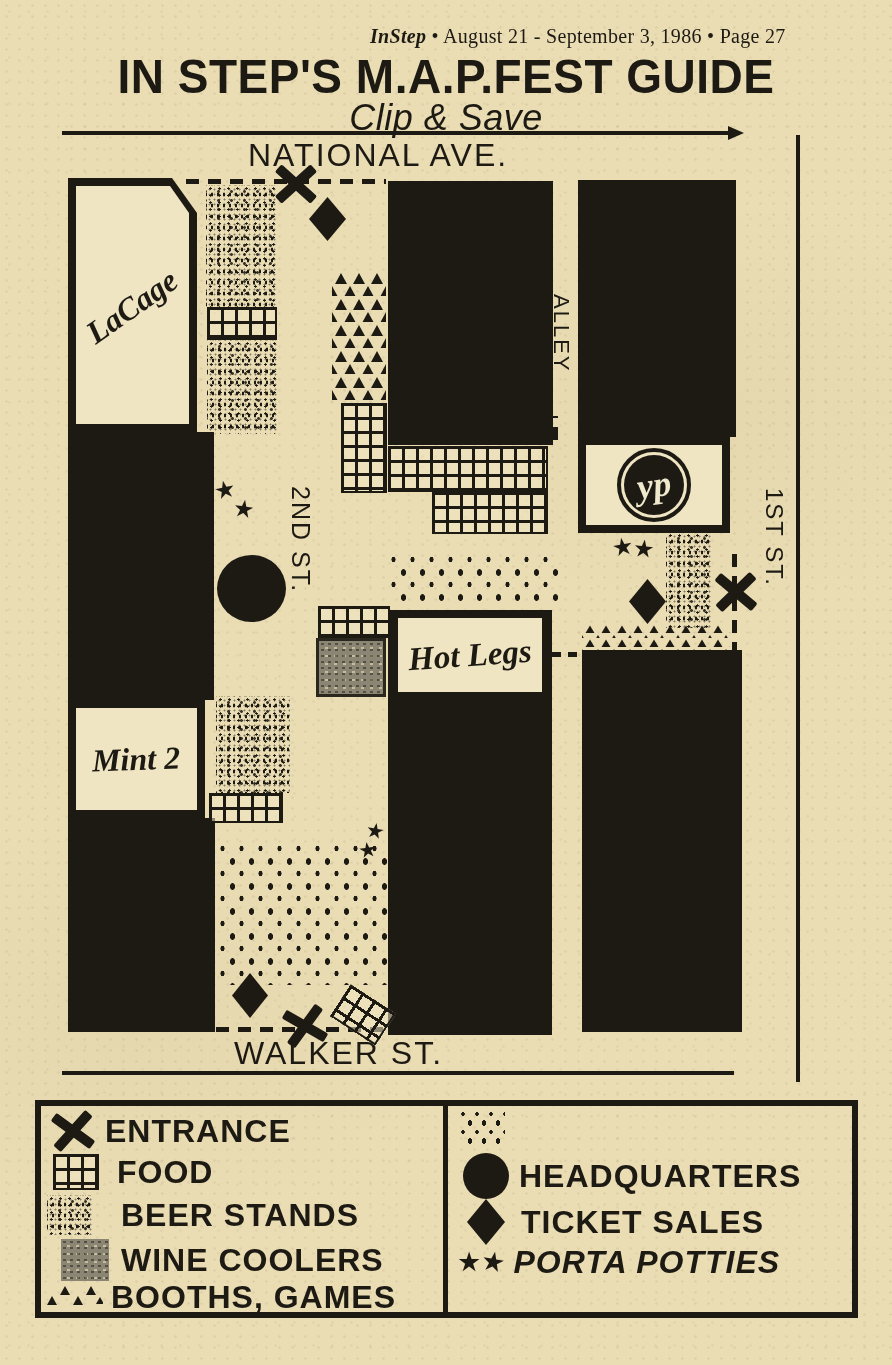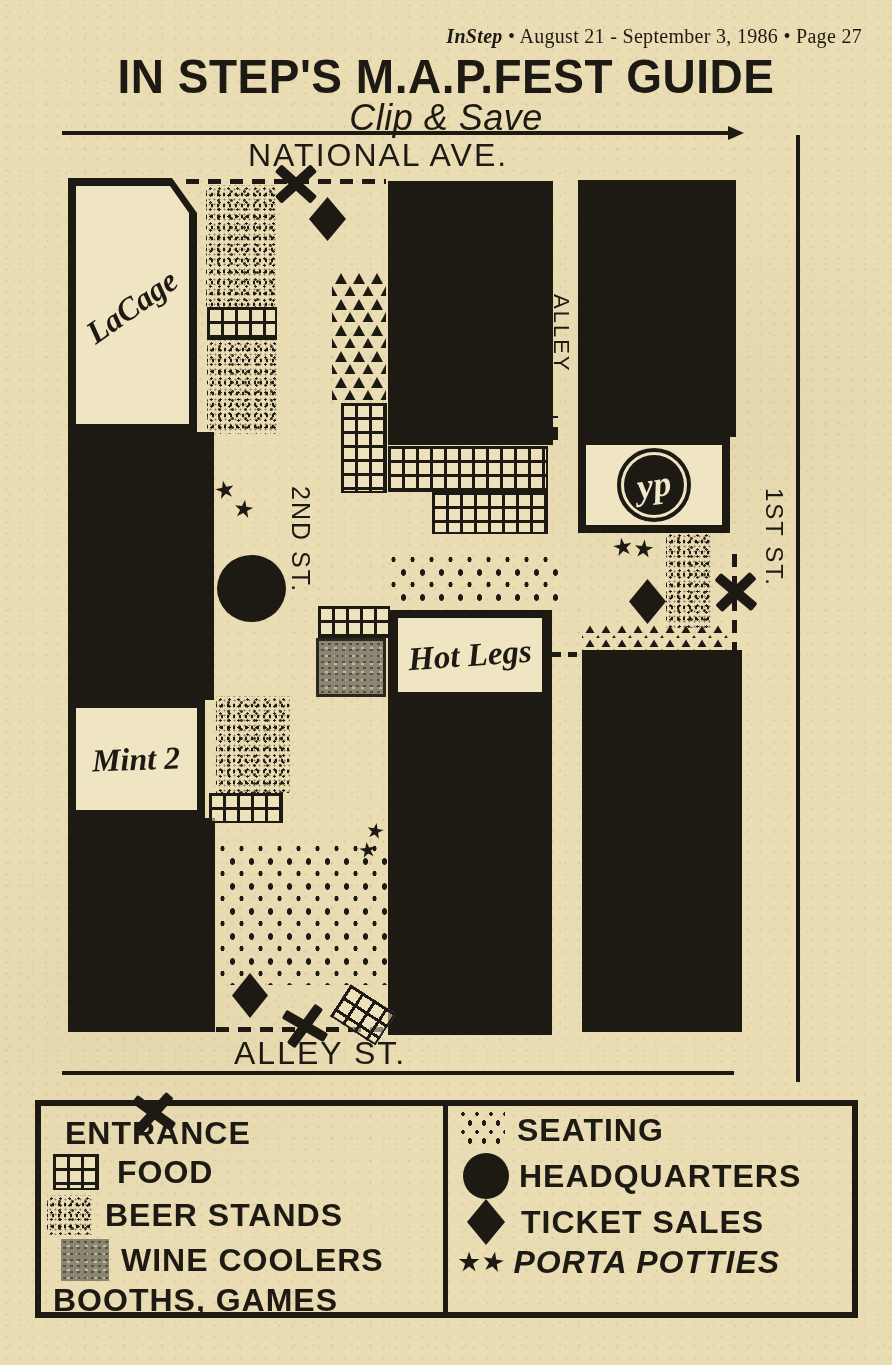--- a/index.html
+++ b/index.html
@@ -14,21 +14,21 @@
       radial-gradient(ellipse 420px 300px at 15% 75%, rgba(140,118,66,0.06), transparent 70%);
     background-size: 13px 11px, 19px 23px, auto, auto;
     font-family: "Liberation Sans", sans-serif;
     color:#1d1a14; overflow: hidden;
   }
   .abs { position: absolute; }
   .ink-bg { background:#1d1a14; }
   .wbox-in { position:absolute; inset:8px; background:#efe5c2; }
 
   
-  .masthead { left:370px; top:25px; width:492px; text-align:right;
+  .masthead { left:370px; top:25px; width:492px; text-align:left;
     font-family:"Liberation Serif", serif; font-size:20px; letter-spacing:.3px; }
   .masthead .mag { font-weight:700; font-style:italic; }
   .title { left:0; top:49px; width:892px; text-align:center; font-size:46px;
     font-weight:700; letter-spacing:.5px; transform:scaleY(1.04); }
   .subtitle { left:0; top:97px; width:892px; text-align:center; font-style:italic;
     font-size:36px; font-weight:500; letter-spacing:.5px; }
   .top-rule { left:62px; top:131px; width:668px; height:4px; background:#1d1a14; }
   .arrow-right { left:728px; top:126px; width:0; height:0;
     border-left:16px solid #1d1a14; border-top:7px solid transparent; border-bottom:7px solid transparent; }
 
@@ -109,21 +109,21 @@
   <div class="abs arrow-right"></div>
 
   <div class="abs" style="left:0;top:0;width:864px;height:1100px;">
 
     <div class="abs street" style="left:248px;top:137px;">NATIONAL AVE.</div>
     <div class="abs dash-h" style="left:186px;top:179px;width:200px;"></div>
     <div class="abs street street-v" style="left:286px;top:486px;font-size:25px;">2ND ST.</div>
     <div class="abs street street-v" style="left:548px;top:294px;font-size:22px;">ALLEY</div>
     <div class="abs street street-v" style="left:760px;top:488px;font-size:24px;">1ST ST.</div>
     <div class="abs" style="left:796px;top:135px;width:4px;height:947px;background:#1d1a14;"></div>
-    <div class="abs street" style="left:234px;top:1035px;">ALLEY ST.</div>
+    <div class="abs street" style="left:234px;top:1035px;">WALKER ST.</div>
     <div class="abs" style="left:62px;top:1071px;width:672px;height:4px;background:#1d1a14;"></div>
     <div class="abs dash-h" style="left:216px;top:1027px;width:174px;"></div>
     <div class="abs dash-v" style="left:553px;top:416px;height:24px;"></div>
     <div class="abs dash-h" style="left:552px;top:652px;width:28px;background:repeating-linear-gradient(90deg,#1d1a14 0 9px,transparent 9px 16px);"></div>
     <div class="abs dash-v" style="left:732px;top:545px;height:110px;"></div>
 
     <div class="abs ink-bg" style="left:68px;top:178px;width:129px;height:254px;clip-path:polygon(0 0,104px 0,129px 35px,129px 254px,0 254px);">
       <div style="position:absolute;left:8px;top:8px;width:113px;height:238px;background:#efe5c2;clip-path:polygon(0 0,94px 0,113px 27px,113px 238px,0 238px);"></div>
       <div class="script" style="position:absolute;left:4px;top:110px;width:120px;font-size:32px;transform:rotate(-35deg);text-align:center;">LaCage</div>
     </div>
@@ -202,50 +202,49 @@
       </pattern>
         </defs>
       <rect width="148" height="28" fill="url(#triR)"></rect>
     </svg>
     <div class="abs ink-bg" style="left:582px;top:650px;width:160px;height:382px;"></div>
   </div>
 
   <div class="abs legend">
     <div class="legend-divider"></div>
 
-    <div class="leg-row" style="left:16px;top:4px;height:42px;flex-direction:column;">
+    <div class="leg-row" style="left:8px;top:4px;height:42px;">
       <div class="xmark" style="position:relative;width:48px;height:42px;"></div>
       <span class="leg-label" style="margin-left:8px;">ENTRANCE</span>
     </div>
     <div class="leg-row" style="left:12px;top:46px;height:40px;">
       <div class="p-food" style="width:46px;height:36px;"></div>
       <span class="leg-label" style="margin-left:18px;">FOOD</span>
     </div>
-    <div class="leg-row" style="left:6px;top:88px;height:42px;">
+    <div class="leg-row" style="left:6px;top:88px;height:42px;gap:16px;">
       <div class="p-beer" style="width:46px;height:40px;"></div>
       <span class="leg-label" style="margin-left:12px;">BEER STANDS</span>
     </div>
     <div class="leg-row" style="left:8px;top:132px;height:44px;padding-left:12px;">
       <div class="p-wine" style="width:48px;height:42px;"></div>
       <span class="leg-label" style="margin-left:12px;">WINE COOLERS</span>
     </div>
-    <div class="leg-row" style="left:4px;top:176px;height:30px;flex-direction:column;">
+    <div class="leg-row" style="left:4px;top:176px;height:30px;">
       <svg width="58" height="26" viewBox="0 0 58 26">
         <path d="M7 12 L12 21 L2 21 Z" fill="#1d1a14"></path>
         <path d="M20 2 L25 11 L15 11 Z" fill="#1d1a14"></path>
         <path d="M33 12 L38 21 L28 21 Z" fill="#1d1a14"></path>
         <path d="M46 2 L51 11 L41 11 Z" fill="#1d1a14"></path>
         <path d="M55 13 L59 20 L51 20 Z" fill="#1d1a14"></path>
       </svg>
       <span class="leg-label" style="margin-left:8px;">BOOTHS, GAMES</span>
     </div>
 
     <div class="leg-row" style="left:420px;top:4px;height:40px;">
       <div class="p-dots-small" style="width:44px;height:36px;"></div>
-      <span class="leg-label" style="margin-left:12px;">SEATING</span>
     </div>
     <div class="leg-row" style="left:426px;top:92px;height:48px;">
       <div class="diamond" style="width:38px;height:46px;"></div>
       <span class="leg-label" style="margin-left:16px;">TICKET SALES</span>
     </div>
     <div class="leg-row" style="left:422px;top:46px;height:48px;">
       <div class="hq-circle" style="width:46px;height:46px;"></div>
       <span class="leg-label" style="margin-left:10px;">HEADQUARTERS</span>
     </div>
     <div class="leg-row" style="left:416px;top:140px;height:32px;">

